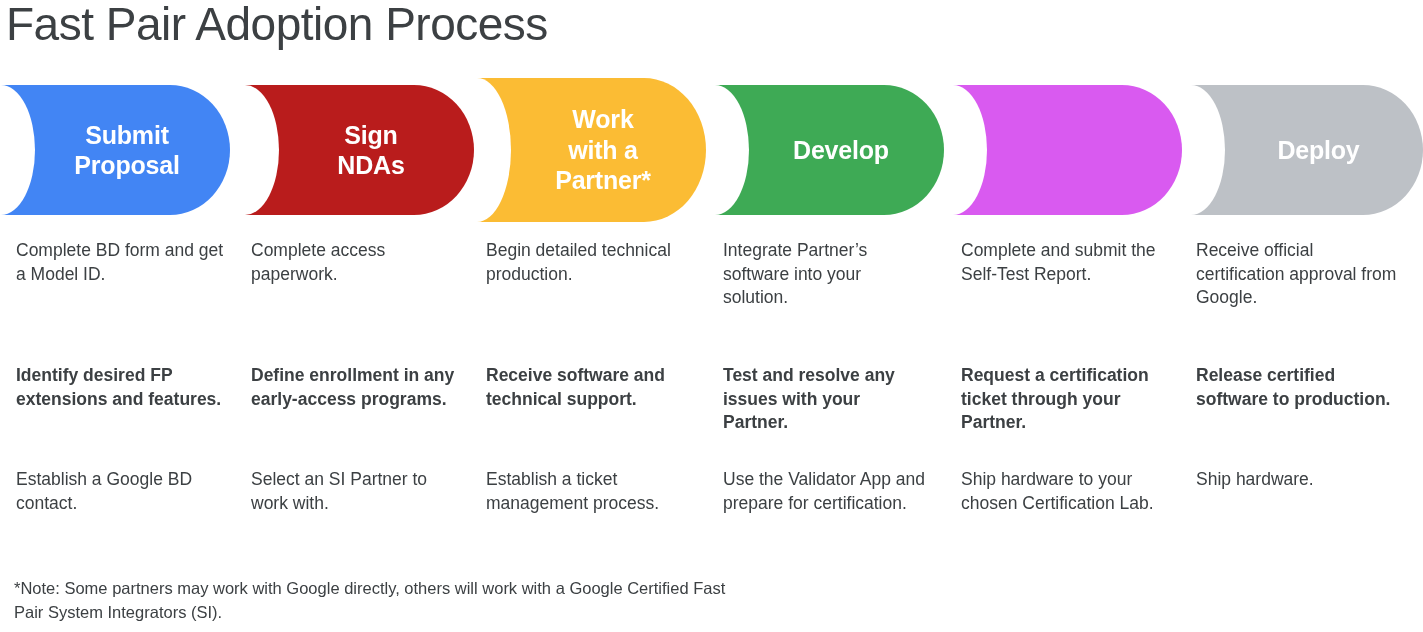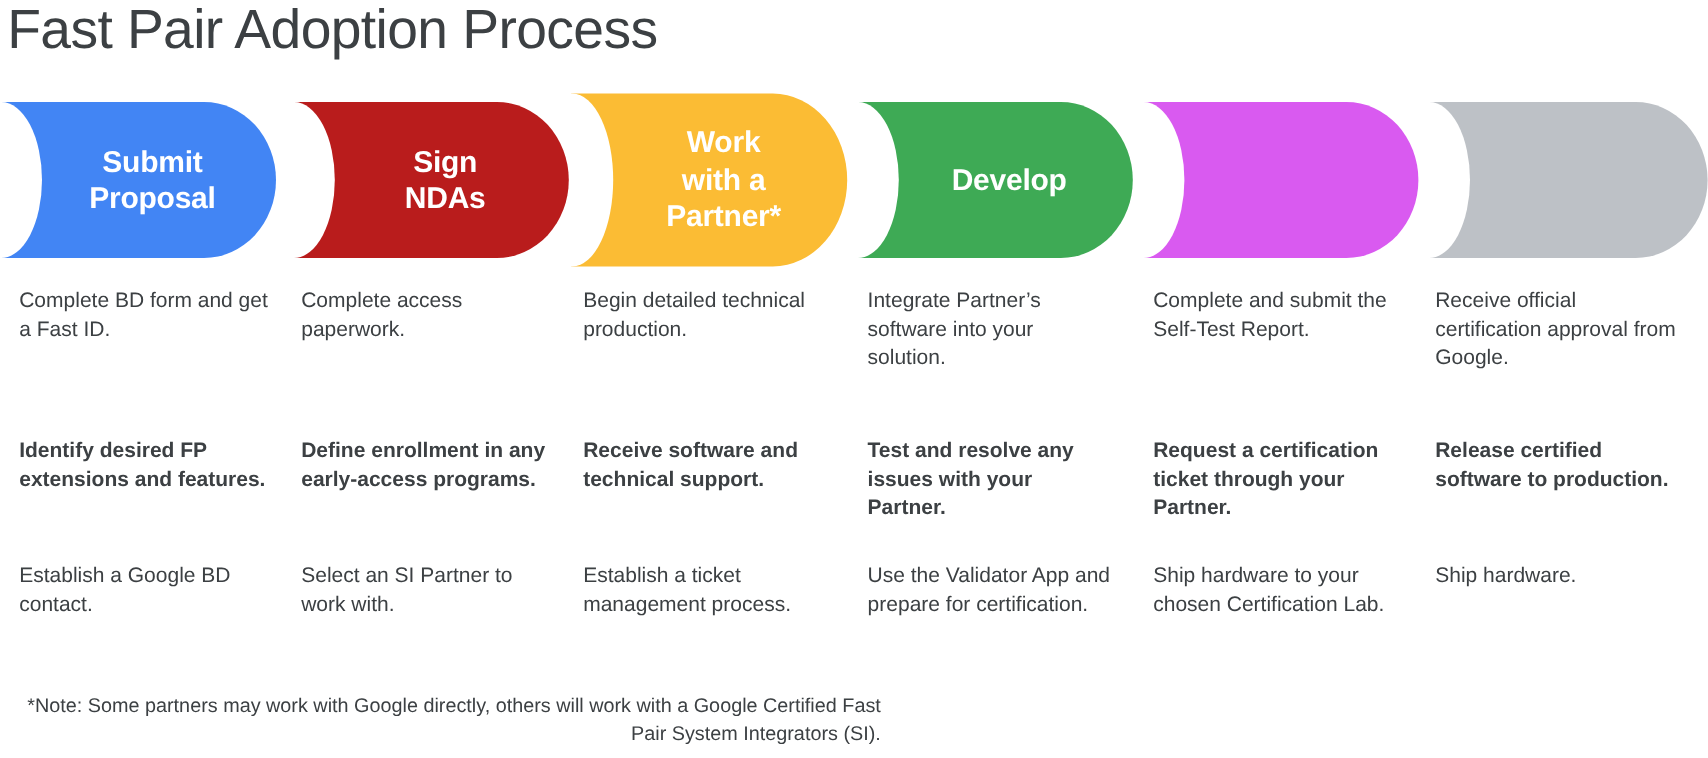--- a/index.html
+++ b/index.html
@@ -104,21 +104,20 @@
 
   
   #footnote{
     position:absolute;
     left:14px;
     top:576px;
     width:720px;
     font-size:16.5px;
     line-height:24px;
     color:#3c4043;
-    text-align:right;
   }
 </style>
 </head>
 <body>
 
 <div id="page-title">Fast Pair Adoption Process</div>
 
 <div id="chevron-band">
 
   <div class="chevron" style="left:0px;width:230px;background:#4285f4;">
@@ -140,28 +139,29 @@
     <span class="notch"></span>
     <span class="ctext"><span>Develop</span></span>
   </div>
 
   <div class="chevron" style="left:952px;width:230px;background:#d95af0;">
     <span class="notch"></span>
   </div>
 
   <div class="chevron" style="left:1190px;width:233px;background:#bdc1c6;">
     <span class="notch"></span>
+    <span class="ctext"><span>Deploy</span></span>
   </div>
 
 </div>
 
 <div id="steps-grid">
 
   <div class="col" style="left:16px;width:214px;">
-    <div class="bullet r0">Complete BD form and get a Fast ID.</div>
+    <div class="bullet r0">Complete BD form and get a Model ID.</div>
     <div class="bullet r1">Identify desired FP extensions and features.</div>
     <div class="bullet r2">Establish a Google BD contact.</div>
   </div>
 
   <div class="col" style="left:251px;width:212px;">
     <div class="bullet r0">Complete access paperwork.</div>
     <div class="bullet r1">Define enrollment in any early-access programs.</div>
     <div class="bullet r2">Select an SI Partner to work with.</div>
   </div>
 

